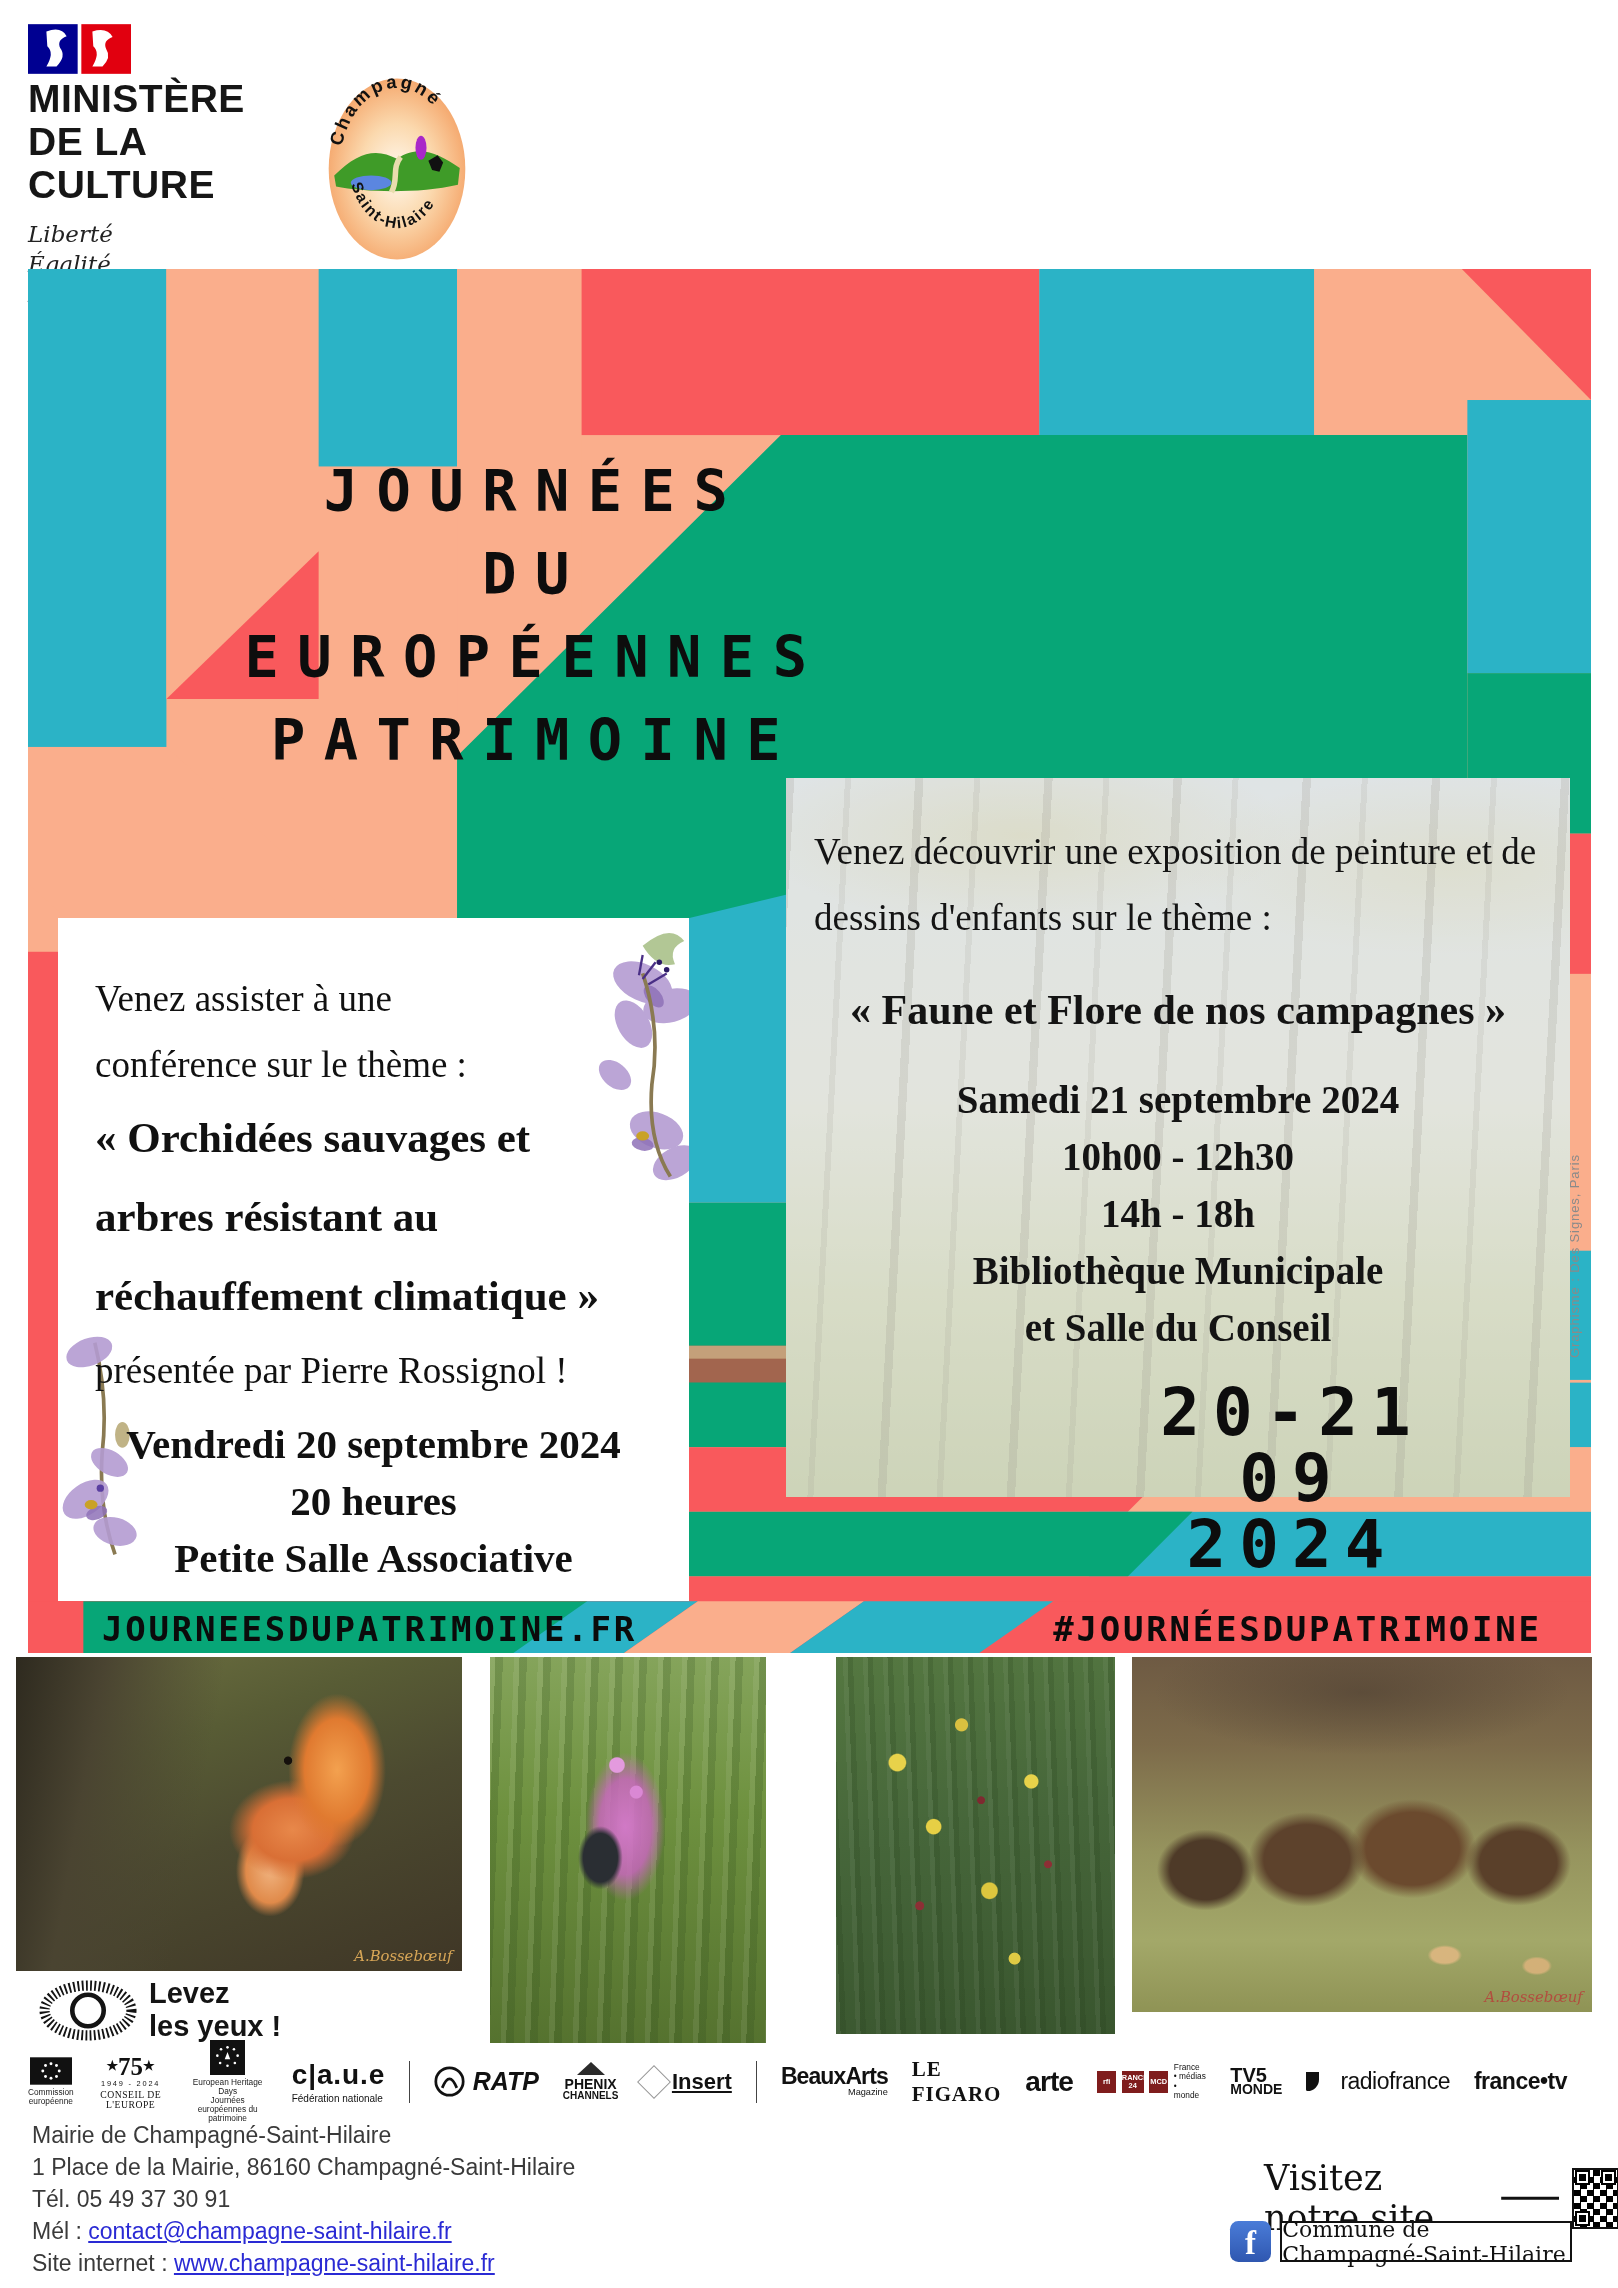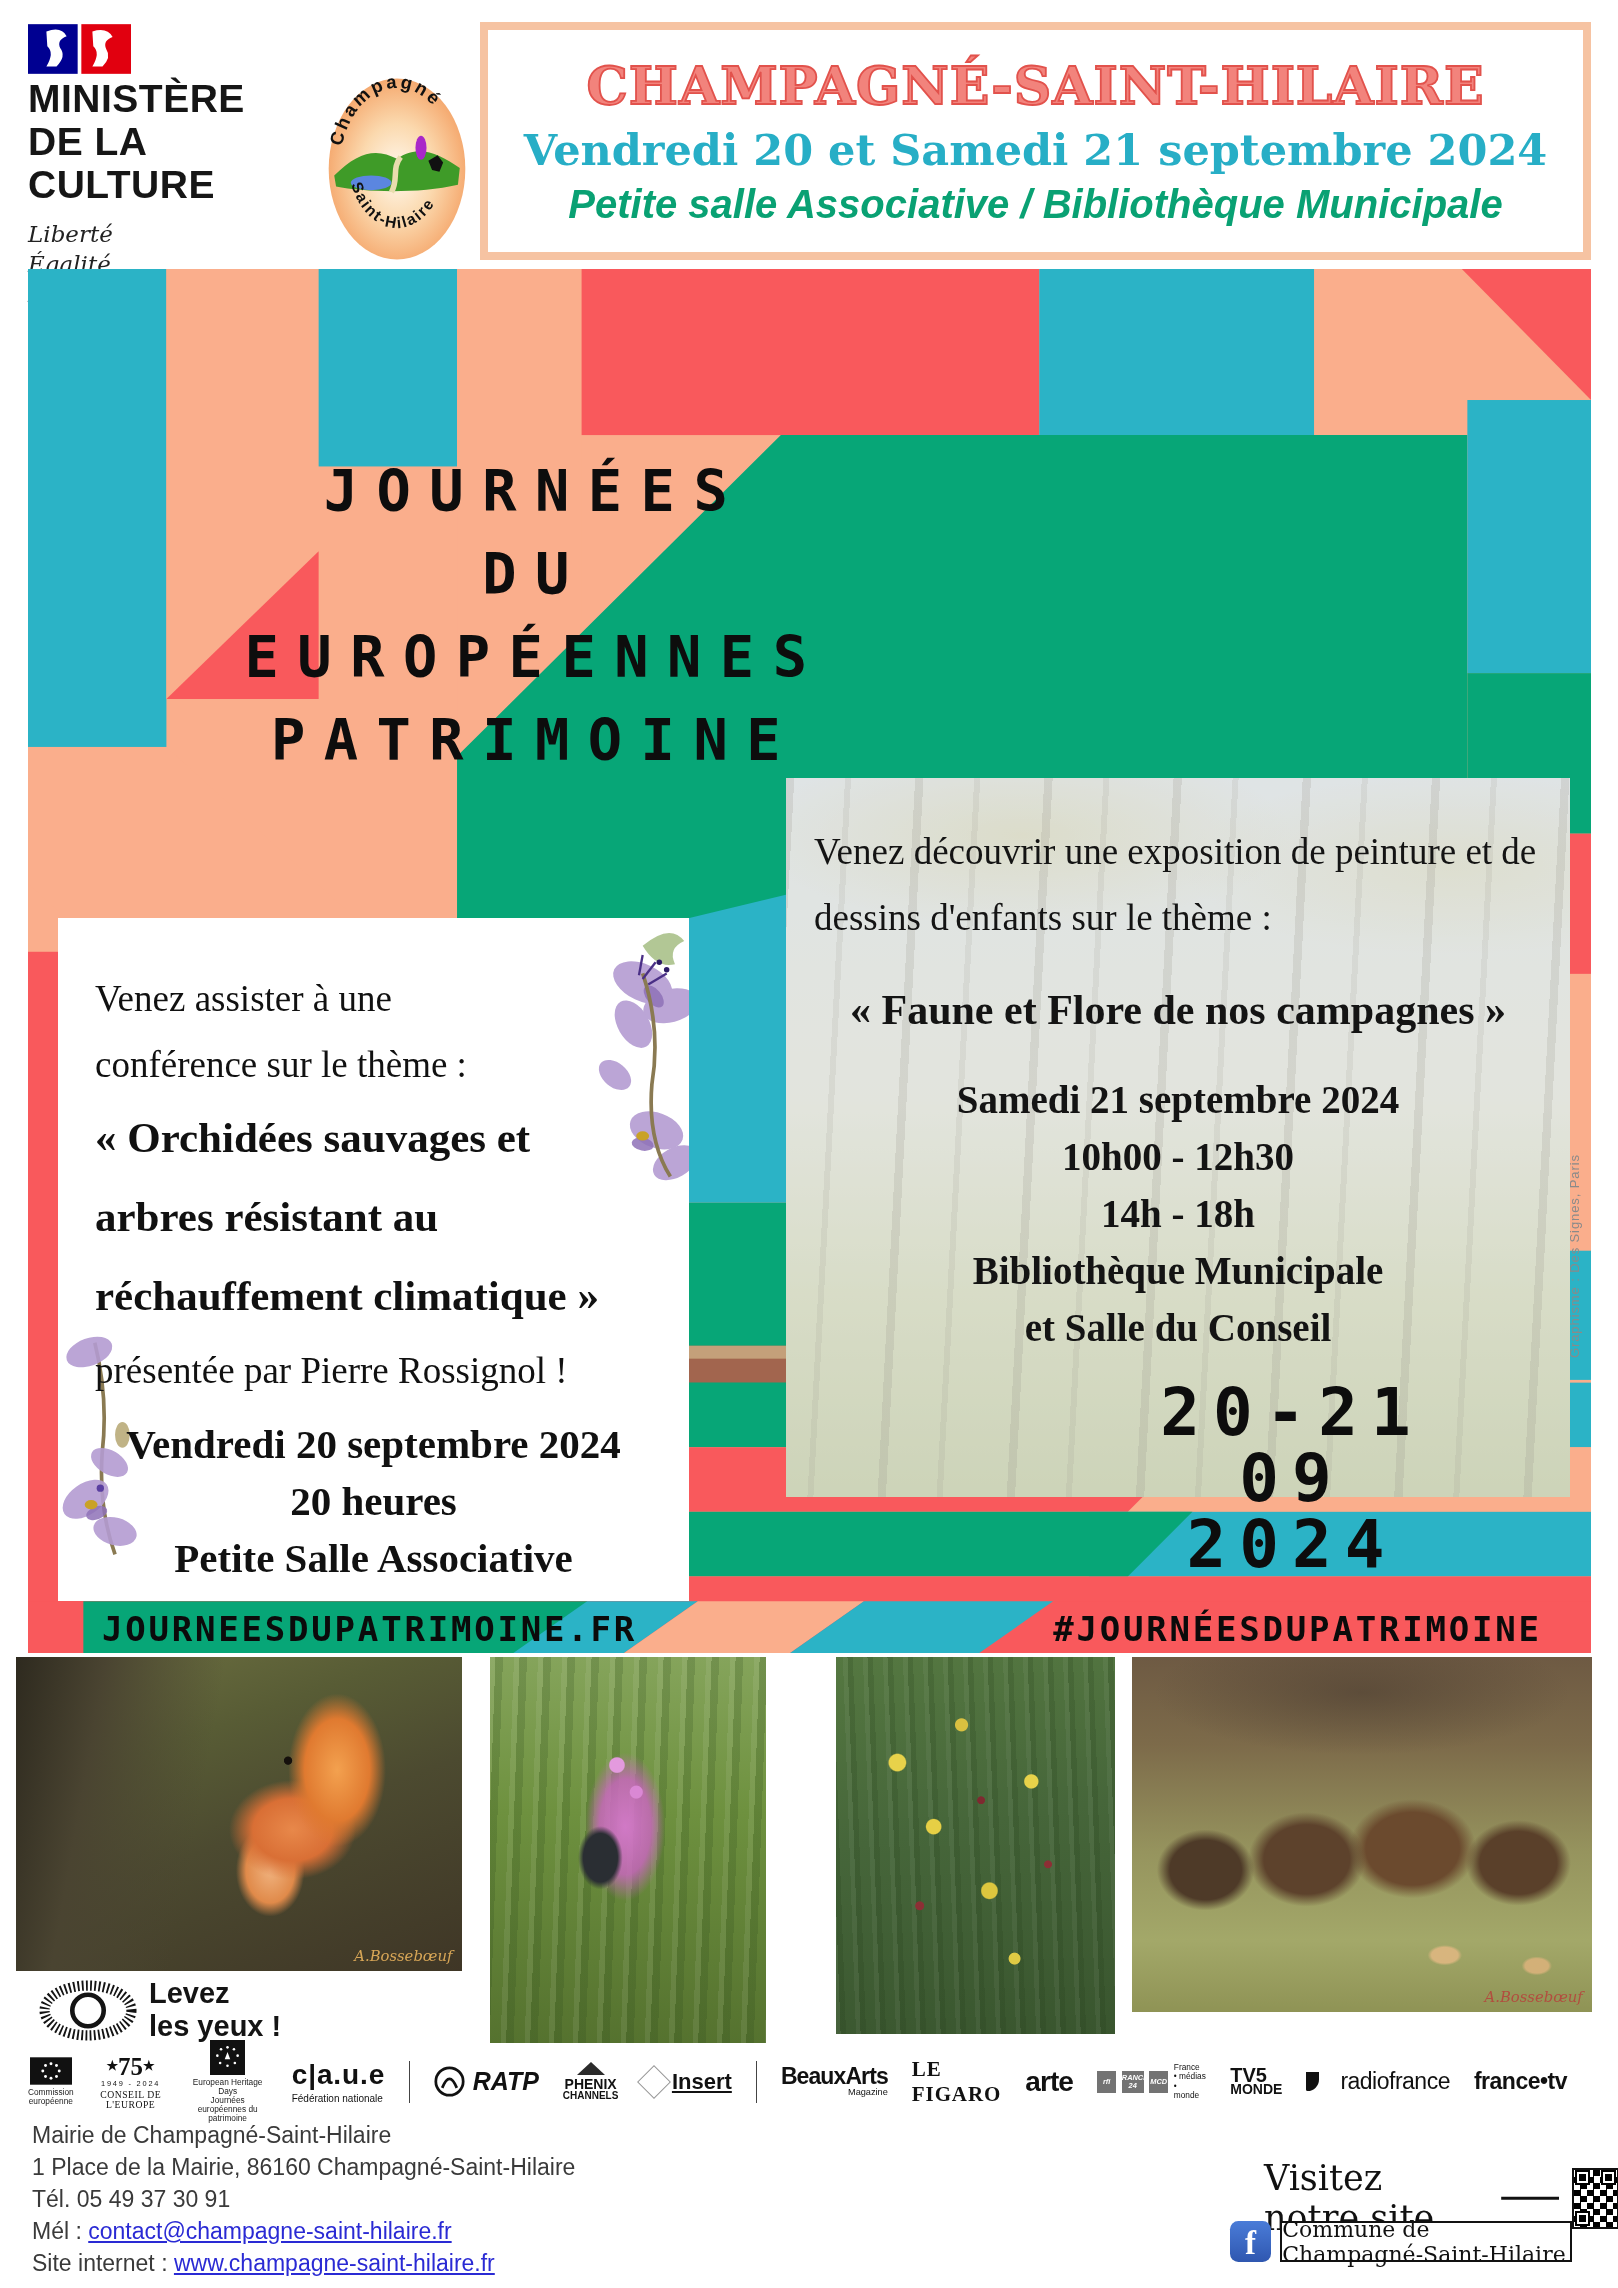--- a/index.html
+++ b/index.html
@@ -134,22 +134,22 @@
   .phenix-tri{width:0;height:0;border-left:14.8px solid transparent;border-right:14.8px solid transparent;
               border-bottom:13px solid #2b2b2b;margin:0 auto 2.8px;}
   .insert{display:flex;align-items:center;gap:5.5px;font-weight:bold;font-size:22px;text-decoration:underline;}
   .diamond{width:22px;height:22px;border:1.8px solid #999;transform:rotate(45deg);}
   .beauxarts{text-align:right;line-height:1;}
   .ba-main{font-weight:bold;font-size:23px;letter-spacing:-0.9px;}
   .ba-sub{font-size:9.2px;}
   .figaro{font-family:"Liberation Serif",serif;font-weight:bold;font-size:21px;letter-spacing:0.9px;}
   .arte{font-weight:bold;font-size:28px;letter-spacing:-0.9px;}
   .fmm{display:flex;align-items:center;gap:5.5px;}
-  .fmm-sq{width:22px;height:22px;background:#737373;color:#fff;font-size:7.4px;font-weight:bold;
-          display:flex;align-items:center;justify-content:center;text-align:center;line-height:7.4px;font-style:italic;}
+  .fmm-sq{width:22px;height:22px;background:#7f1d1d;color:#fff;font-size:7.4px;font-weight:bold;
+          display:flex;align-items:center;justify-content:center;text-align:center;line-height:7.4px;}
   .fmm-cap{font-size:8.3px;line-height:9.2px;}
   .tv5{font-weight:bold;line-height:.85;font-size:20px;}
   .tv5 span{display:block;font-size:14px;}
   .radiofrance{display:flex;align-items:center;gap:21px;font-size:23px;font-weight:500;letter-spacing:-0.5px;}
   .rf-mark{width:13px;height:18.5px;background:#111;border-radius:0 0 13px 1.8px;}
   .francetv{font-weight:bold;font-size:23px;letter-spacing:-0.5px;}
 
   
   .footer-left{left:32px;top:2119px;font-size:23px;line-height:32px;color:#3a3a3a;}
   .footer-left a{color:#2a2ad4;margin-top:44px;}
@@ -210,25 +210,20 @@
     <ellipse cx="104" cy="82" rx="6" ry="13" fill="#a928c9"></ellipse>
     <path d="M112 96 l10 -6 6 8 -4 10 -8 -2 z" fill="#111"></path>
     <text font-family="Liberation Sans, sans-serif" font-size="20" font-weight="bold" fill="#111" letter-spacing="3">
       <textPath href="#arcTop" startOffset="10%">Champagné</textPath>
     </text>
     <text font-family="Liberation Sans, sans-serif" font-size="17" font-weight="bold" fill="#111" letter-spacing="2">
       <textPath href="#arcBot" startOffset="6%">Saint-Hilaire</textPath>
     </text>
   </svg>
 
-  <div class="abs banner">
-    <div class="banner-title">CHAMPAGNÉ-SAINT-HILAIRE</div>
-    <div class="banner-dates">Vendredi 20 et Samedi 21 septembre 2024</div>
-    <div class="banner-venues">Petite salle Associative / Bibliothèque Municipale</div>
-  </div>
 
   <div class="abs poster">
     <svg class="bg" viewBox="0 0 1694 1500" preserveAspectRatio="none">
       <rect width="1694" height="1500" fill="#FAAE8C"></rect>
       <rect x="0" y="0" width="150" height="518" fill="#2BB3C6"></rect>
       <rect x="150" y="0" width="165" height="466" fill="#FAAE8C"></rect>
       <polygon points="150,466 315,466 315,306" fill="#F9595C"></polygon>
       <rect x="315" y="0" width="150" height="214" fill="#2BB3C6"></rect>
       <rect x="465" y="0" width="135" height="522" fill="#FAAE8C"></rect>
       <rect x="600" y="0" width="496" height="180" fill="#F9595C"></rect>

